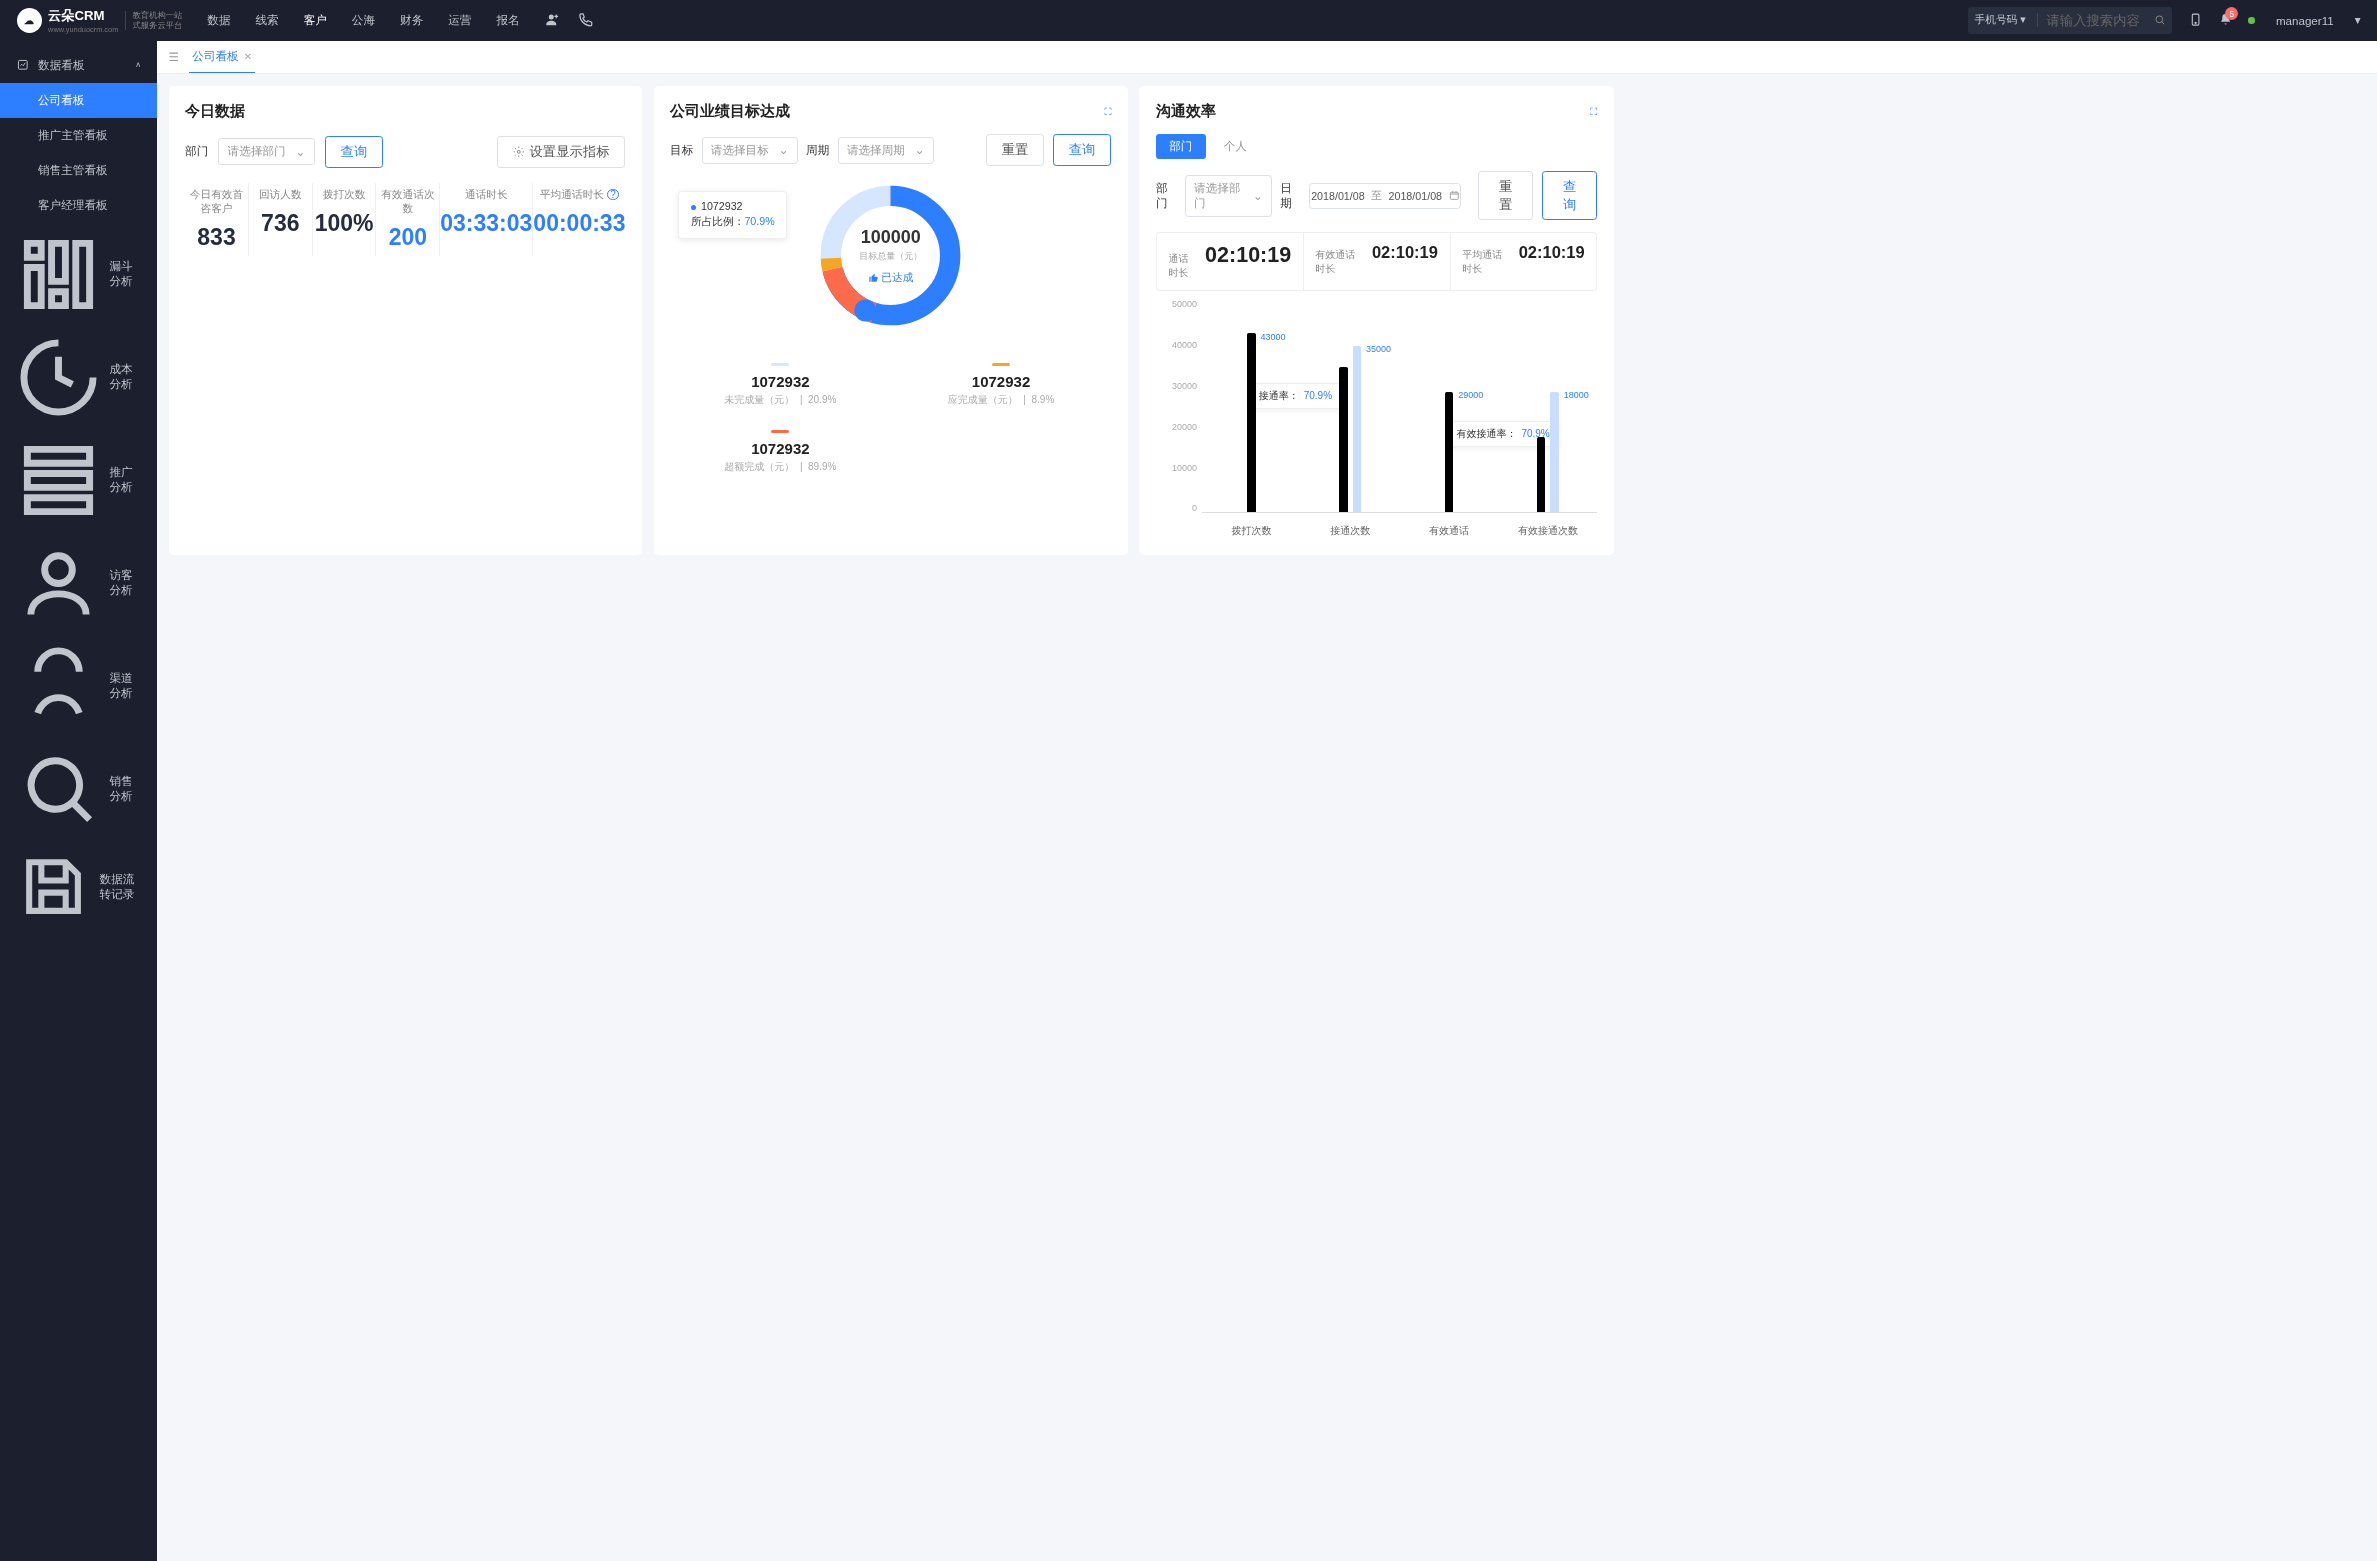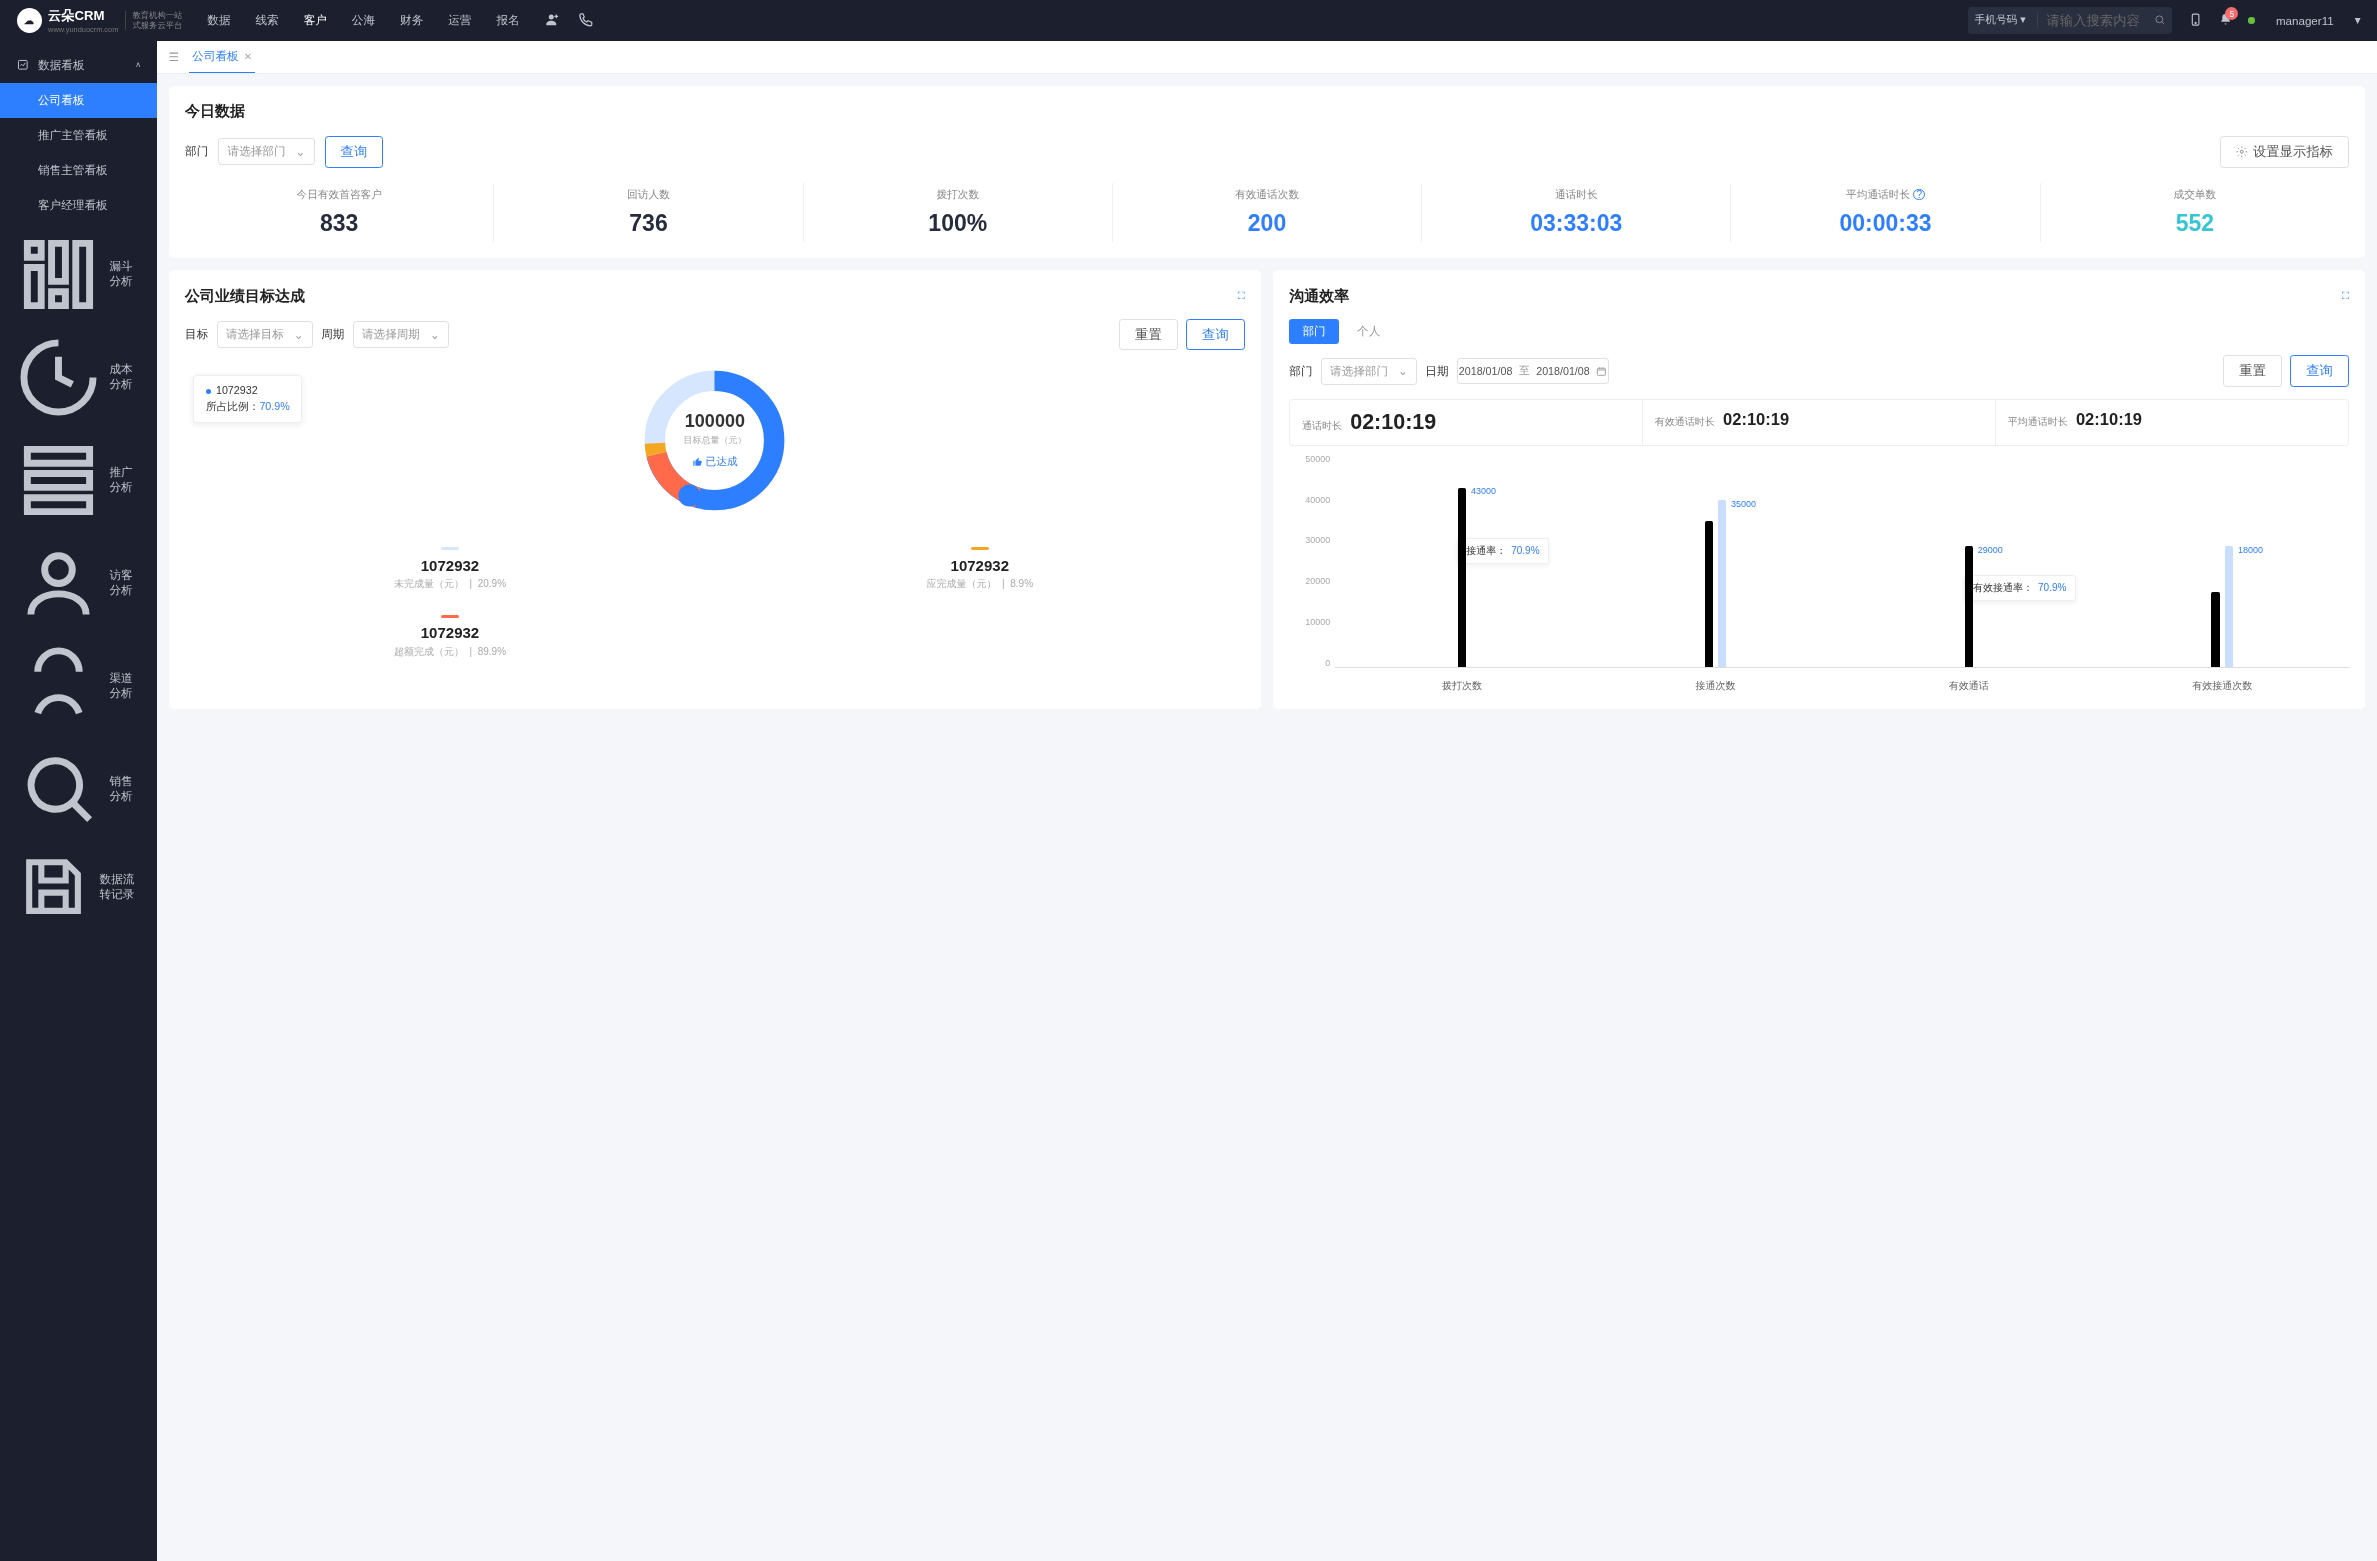--- a/index.html
+++ b/index.html
@@ -34,21 +34,21 @@
 .sb-item.active { background: #2e7fff; color: #fff; }
 .sb-single { padding: 10px 16.5px; display: flex; align-items: center; gap: 10px; cursor: pointer; }
 
 .main { flex: 1; padding: 0; }
 .tabs-bar { background: #fff; border-bottom: 0.8px solid #eee; display: flex; align-items: center; padding: 0 11.6px; height: 33px; gap: 10px; }
 .tabs-bar .hamburger { color: #999; cursor: pointer; }
 .tab { padding: 8.3px 3.3px; display: flex; align-items: center; gap: 5px; border-bottom: 1.7px solid transparent; cursor: pointer; color: #666; }
 .tab.active { color: #2e7fff; border-bottom-color: #2e7fff; }
 .tab-close { font-size: 10px; color: #aaa; }
 
-.content { padding: 11.6px; display: flex; flex-direction: column; gap: 11.6px; }
+.content { padding: 11.6px; display: flex; flex-direction: row; gap: 11.6px; }
 
 .card { background: #fff; border-radius: 5px; padding: 16.5px; }
 .card-title { font-size: 15px; font-weight: 600; color: #222; margin-bottom: 15px; }
 .card-head { display: flex; align-items: center; justify-content: space-between; margin-bottom: 13.2px; }
 .expand-icon { color: #2e7fff; cursor: pointer; font-size: 10px; }
 
 .filters { display: flex; align-items: center; gap: 10px; }
 .flabel { color: #333; font-size: 11.6px; }
 .select { border: 0.8px solid #dcdfe6; border-radius: 3.3px; padding: 5px 8.3px; color: #999; display: flex; align-items: center; gap: 10px; cursor: pointer; min-width: 83px; }
 .btn { border: 0.8px solid #dcdfe6; background: #fff; border-radius: 3.3px; padding: 5.8px 15px; cursor: pointer; color: #555; }
@@ -290,24 +290,20 @@
               <div class="metric-value m-blue">200</div>
             </div>
             <div class="metric">
               <div class="metric-label">通话时长</div>
               <div class="metric-value m-blue">03:33:03</div>
             </div>
             <div class="metric">
               <div class="metric-label">平均通话时长<span class="info-icon">?</span></div>
               <div class="metric-value m-blue">00:00:33</div>
             </div>
-            <div class="metric">
-              <div class="metric-label">成交单数</div>
-              <div class="metric-value m-cyan">552</div>
-            </div>
           </div>
       </div>
 
       <div class="row">
 
         <div class="col card">
           <div class="card-head">
             <div class="card-title" style="margin:0">公司业绩目标达成</div>
             <span class="expand-icon">⛶</span>
           </div>

